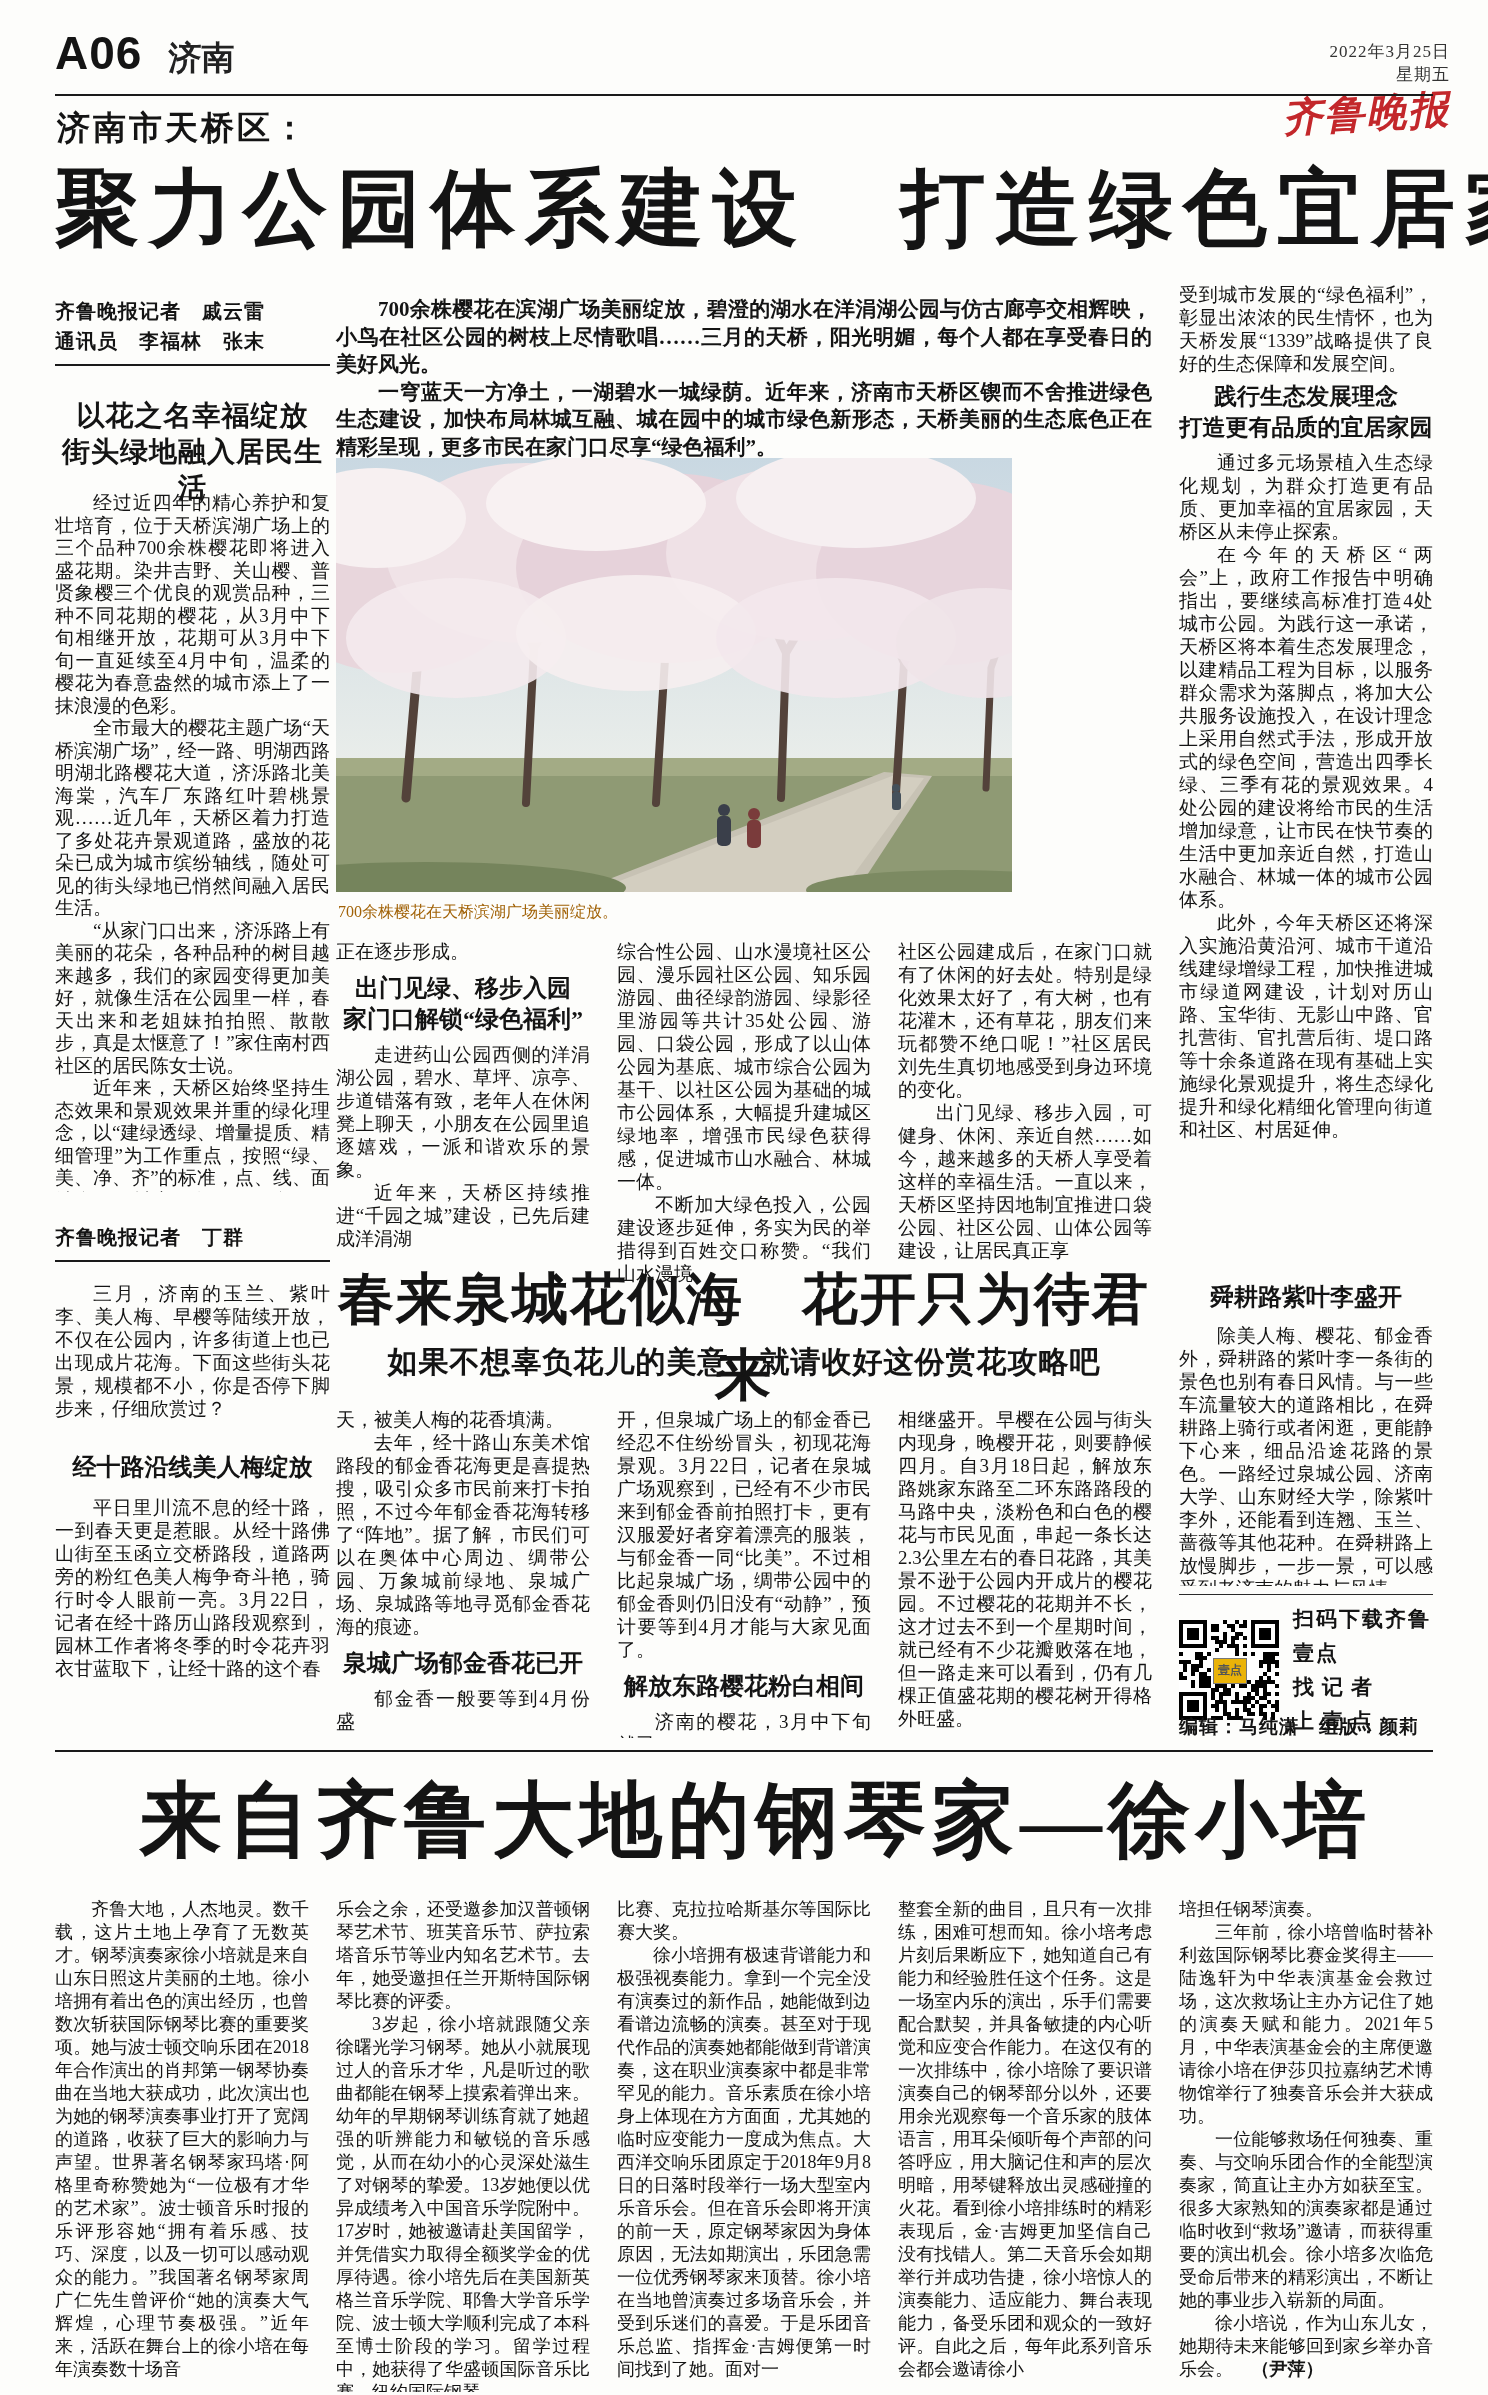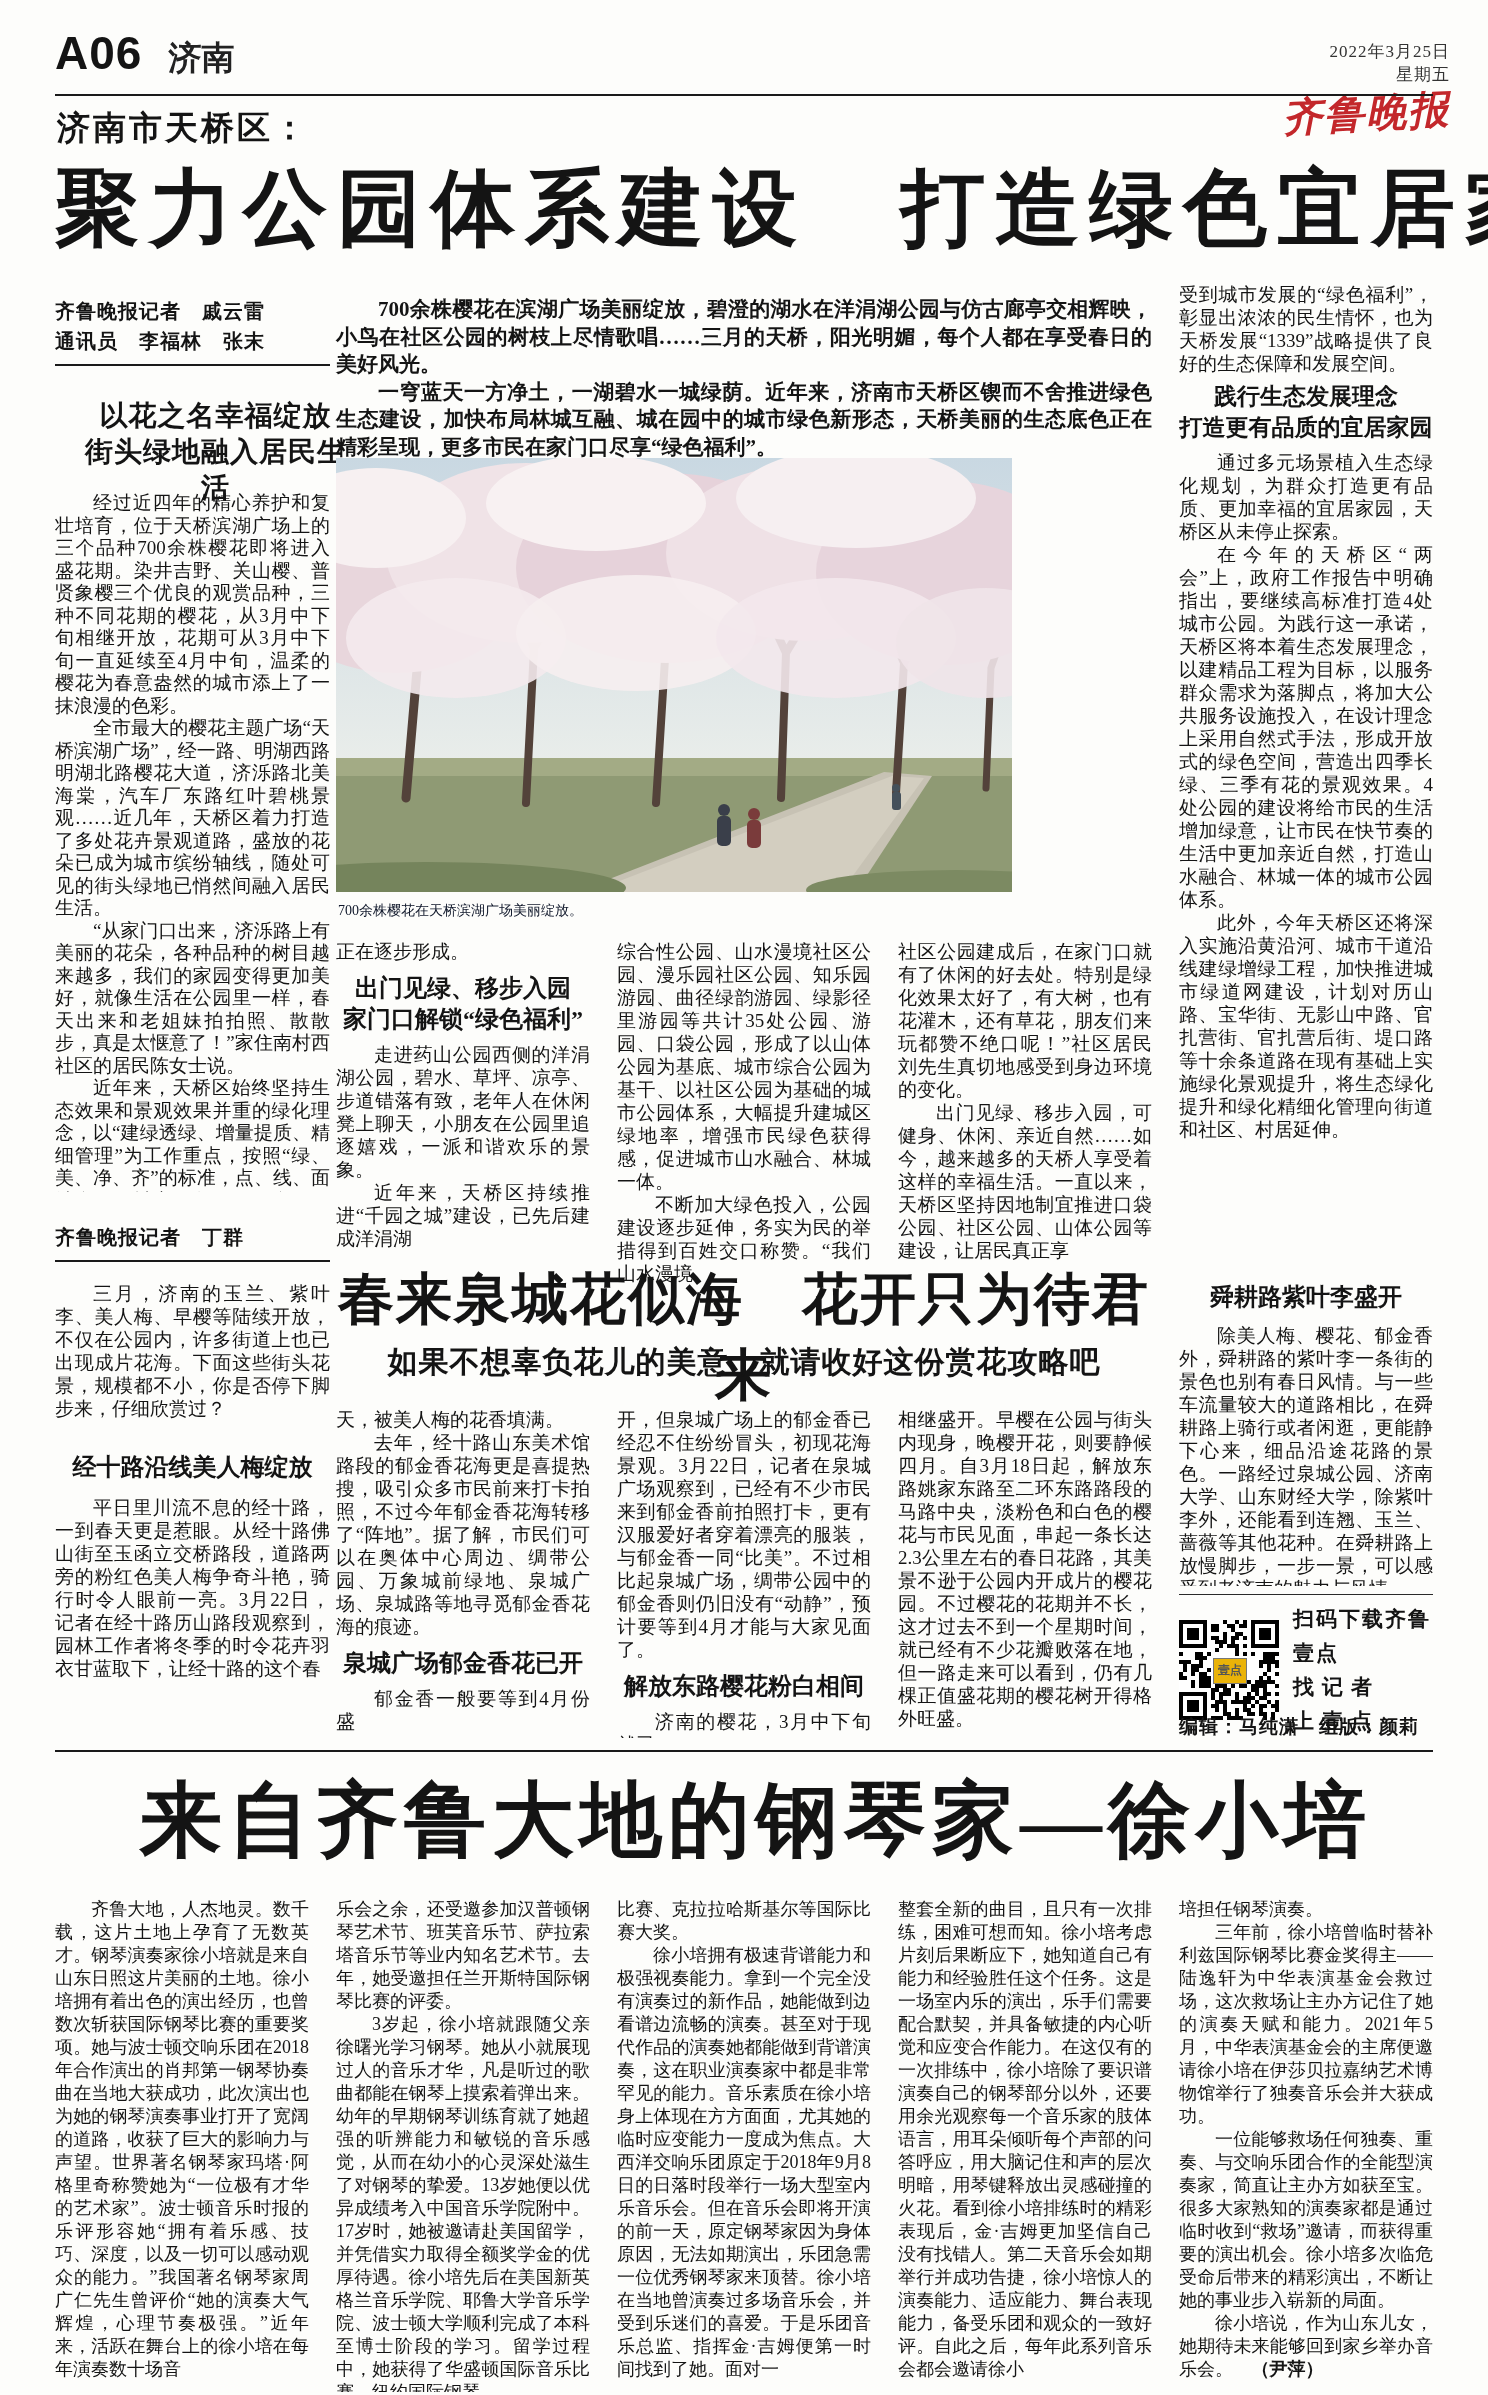--- a/index.html
+++ b/index.html
@@ -25,25 +25,25 @@
   .subtitle2{font-size:30px;font-weight:700;text-align:center;letter-spacing:1px;}
   .headline3{font-size:82px;font-weight:900;letter-spacing:6px;text-align:center;white-space:nowrap;}
 
   
   .col{position:absolute;width:254px;font-size:19px;line-height:23px;text-align:justify;overflow:hidden;}
   .colw{width:275px;}
   .tight{line-height:22.5px;}
   .p{margin:0;text-indent:2em;}
   .cont{text-indent:0;}
   .byline{font-size:20px;font-weight:700;line-height:30px;border-bottom:2px solid #1a1a1a;padding-bottom:8px;letter-spacing:1px;}
-  .sub1{font-size:28px;font-weight:900;line-height:36px;text-align:center;letter-spacing:1px;margin-left:23px;}
+  .sub1{font-size:28px;font-weight:900;line-height:36px;text-align:center;letter-spacing:1px;}
   .sub2{font-size:24px;font-weight:900;line-height:31px;text-align:center;margin:10px 0 8px;}
   .sub3{font-family:"Liberation Sans","DejaVu Sans",sans-serif;font-size:23px;font-weight:bold;line-height:31px;text-align:center;margin:6px 0 8px;}
   .intro{font-size:21px;line-height:27.5px;font-weight:700;text-align:justify;}
-  .caption{font-size:14px;color:#0f172a;}
+  .caption{font-size:16px;color:#a16207;}
 
   .photo{position:absolute;left:336px;top:458px;width:676px;height:434px;}
   .photo svg{display:block;width:100%;height:100%;}
 
   .qr-wrap{position:absolute;left:1179px;top:1602px;width:254px;display:flex;align-items:center;}
   .qr-box{position:relative;width:100px;height:100px;flex:0 0 auto;}
   .qr-box svg{display:block;width:100%;height:100%;}
   .qr-logo{position:absolute;left:34px;top:38px;width:32px;height:24px;background:#eab308;border:1px solid #777;
     font-size:12px;font-weight:bold;color:#555;text-align:center;line-height:22px;}
   .qr-text{margin-left:14px;}

